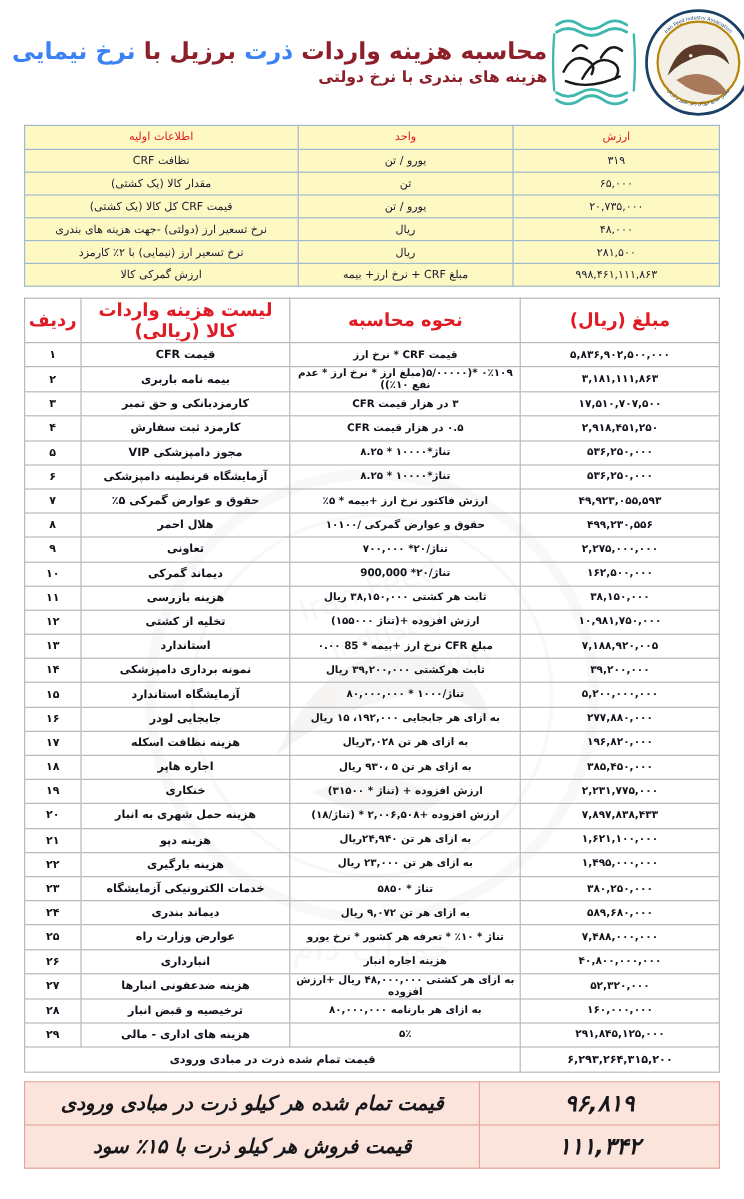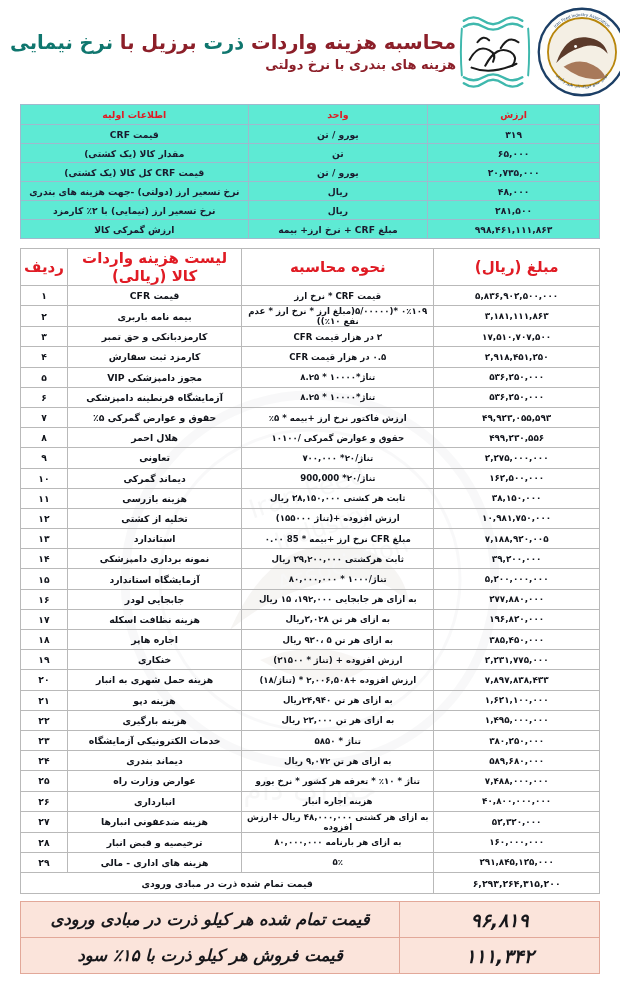--- a/index.html
+++ b/index.html
@@ -46,21 +46,21 @@
     line-height: 1.35;
     padding-right: 4px;
   }
   .title-line {
     font-size: 19.5px;
     font-weight: bold;
     color: #8c1f29;
     white-space: nowrap;
     letter-spacing: 0;
   }
-  .title-line .hl { color: #0f766e; margin-top: 48px; }
+  .title-line .hl { color: #3b82f6; margin-top: 48px; }
   .title-line.second { font-size: 13px; }
 
   
   .logo-wrap {
     display: flex;
     flex-direction: row-reverse;
     align-items: center;
     gap: 2px;
     transform: scaleX(-1);
   }
@@ -75,27 +75,27 @@
     width: 580px;
     margin: 0 auto;
     position: relative;
     z-index: 2;
     background: transparent;
   }
   
   .t1 { margin-top: 2px; }
   .t1 th, .t1 td {
     border: 1px solid #9fb9cd;
-    background: #5eead4;
+    background: #fef9c3;
     text-align: center;
     font-size: 9.2px;
     color: #1a1a2e;
     height: 19px;
     padding: 1px 4px;
-    font-weight: bold;
+    font-weight: normal;
   }
   .t1 th {
     color: #e01b24;
     font-size: 9.4px;
     height: 20px;
   }
   .t1 .c-val  { width: 172px; }
   .t1 .c-unit { width: 180px; margin-top: 16px; }
   .t1 .c-info { width: 228px; }
 
@@ -238,21 +238,21 @@
       <tr>
         <th class="c-val">ارزش</th>
         <th class="c-unit">واحد</th>
         <th class="c-info">اطلاعات اولیه</th>
       </tr>
     </thead>
     <tbody>
       <tr>
         <td class="c-val">۳۱۹</td>
         <td class="c-unit">یورو / تن</td>
-        <td class="c-info">قیمت CRF</td>
+        <td class="c-info">نظافت CRF</td>
       </tr>
       <tr>
         <td class="c-val">۶۵,۰۰۰</td>
         <td class="c-unit">تن</td>
         <td class="c-info">مقدار کالا (یک کشتی)</td>
       </tr>
       <tr>
         <td class="c-val">۲۰,۷۳۵,۰۰۰</td>
         <td class="c-unit">یورو / تن</td>
         <td class="c-info">قیمت CRF کل کالا (یک کشتی)</td>

